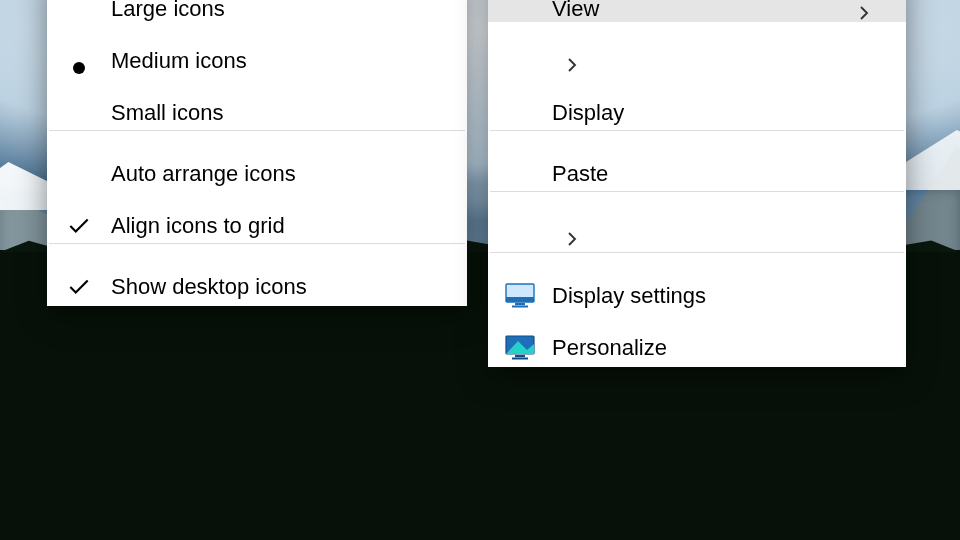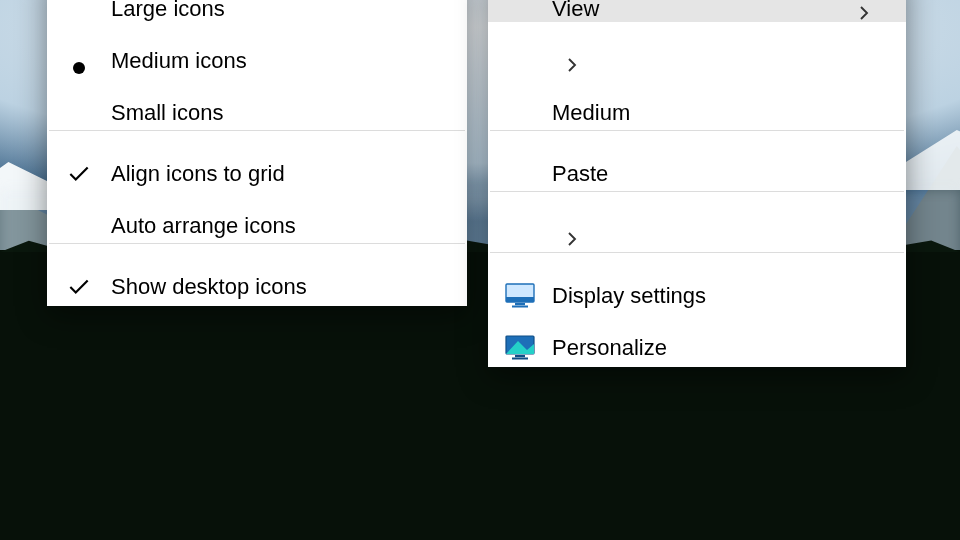--- a/index.html
+++ b/index.html
@@ -56,30 +56,30 @@
         <span class="dot"></span>
       </span>
     <span class="lbl">Medium icons</span>
   </div>
   <div class="row">
     <span class="ic"></span>
     <span class="lbl">Small icons</span>
   </div>
   <div class="sep"></div>
   <div class="row">
+    <span class="ic"></span>
+    <span class="lbl">Auto arrange icons</span>
+  </div>
+  <div class="row">
     <span class="ic">
       <svg width="26" height="26" viewBox="0 0 24 24">
           <path d="M4 12l5 5L20 6" fill="none" stroke="#000" stroke-width="2"></path>
         </svg>
     </span>
     <span class="lbl">Align icons to grid</span>
-  </div>
-  <div class="row">
-    <span class="ic"></span>
-    <span class="lbl">Auto arrange icons</span>
   </div>
   <div class="sep"></div>
   <div class="row">
     <span class="ic">
       <svg width="26" height="26" viewBox="0 0 24 24">
           <path d="M4 12l5 5L20 6" fill="none" stroke="#000" stroke-width="2"></path>
         </svg>
     </span>
     <span class="lbl">Show desktop icons</span>
   </div>
@@ -98,21 +98,21 @@
   <div class="row">
     <span class="ic"></span>
     <span class="arw">
       <svg width="18" height="18" viewBox="0 0 24 24">
           <path d="M8 4l8 8-8 8" fill="none" stroke="#333" stroke-width="2.5"></path>
         </svg>
     </span>
   </div>
   <div class="row">
     <span class="ic"></span>
-    <span class="lbl">Medium</span>
+    <span class="lbl">Display</span>
     <span class="arw"></span>
   </div>
   <div class="sep"></div>
   <div class="row dis">
     <span class="ic"></span>
     <span class="lbl">Paste</span>
     <span class="arw"></span>
   </div>
   <div class="sep"></div>
   <div class="row">

